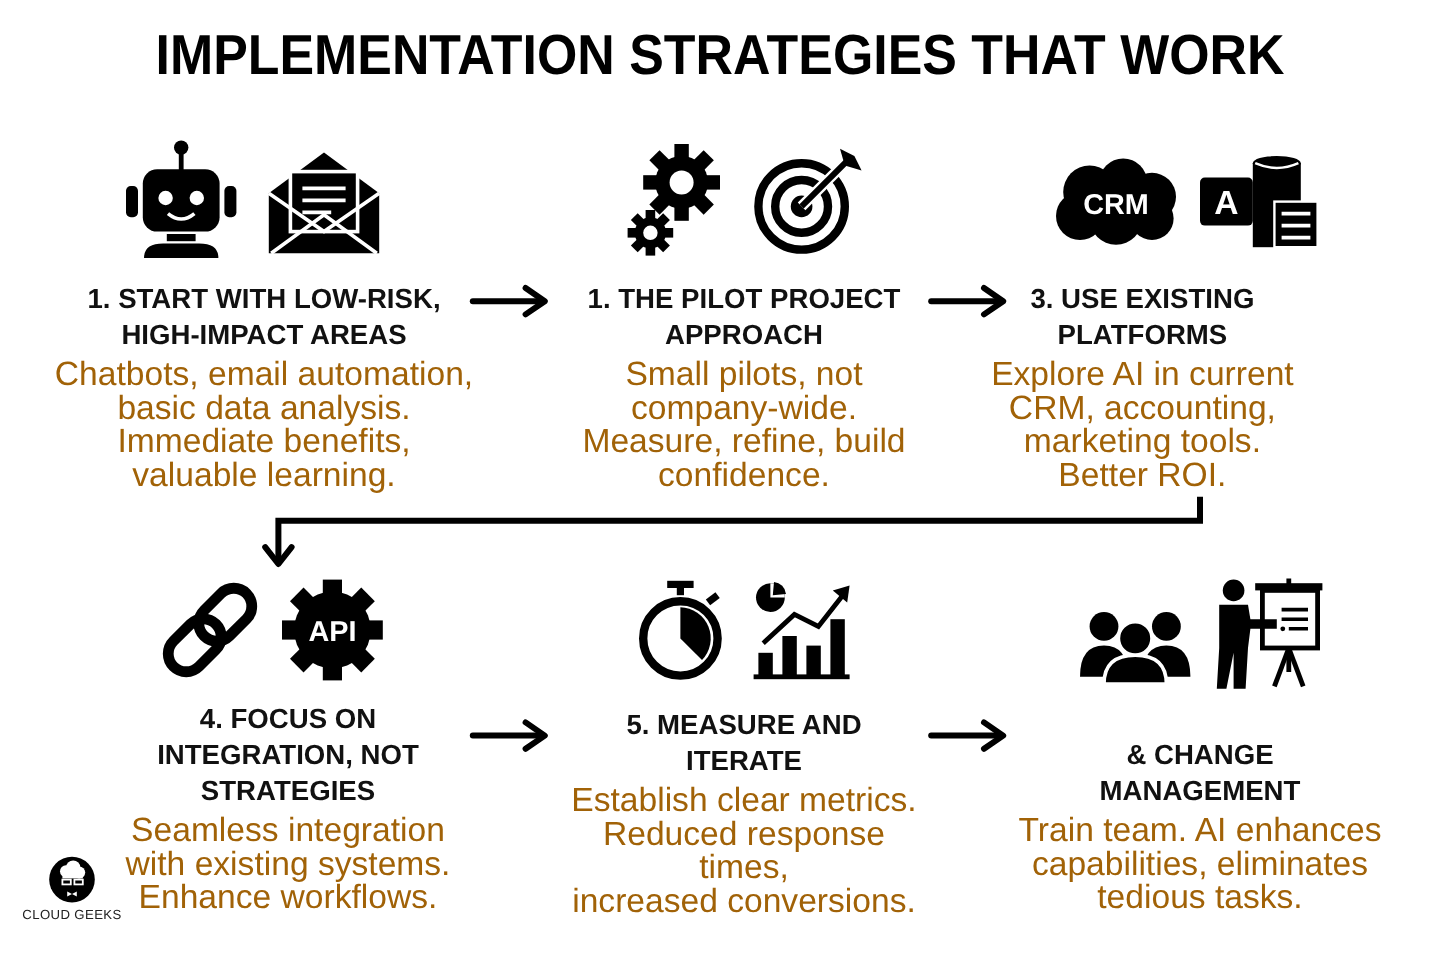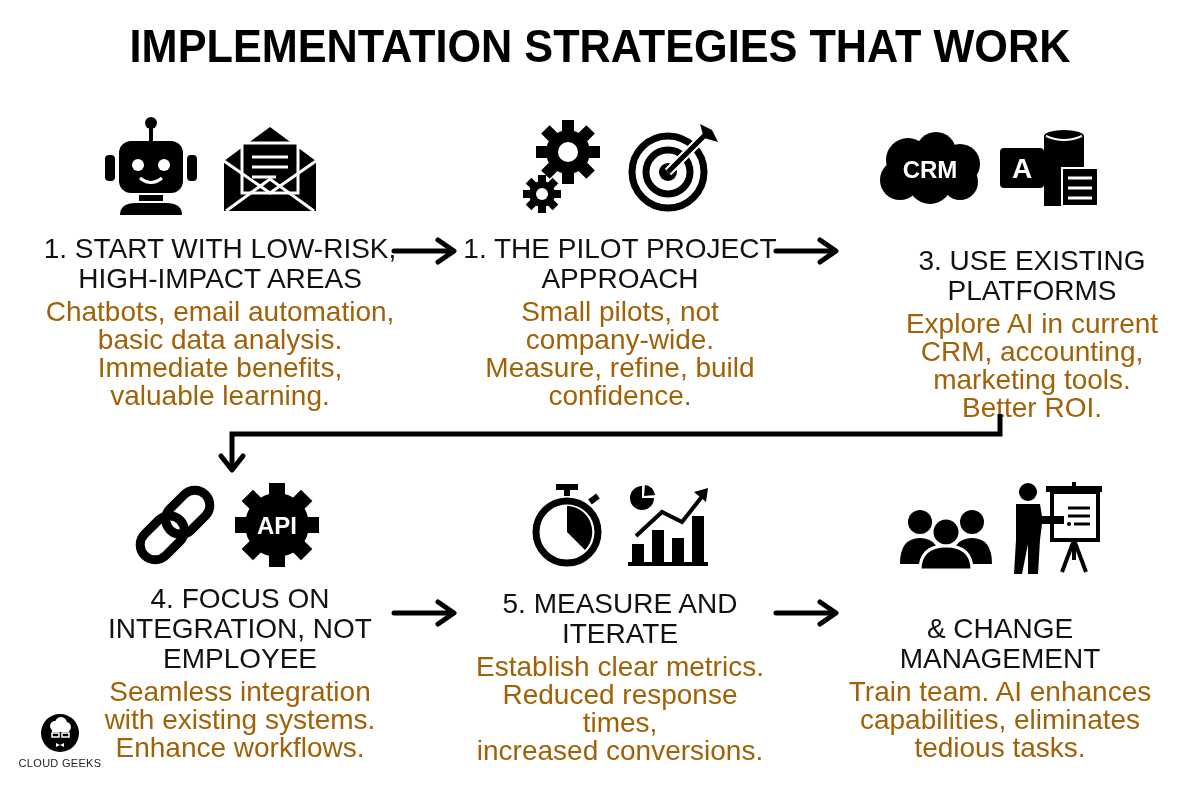--- a/index.html
+++ b/index.html
@@ -7,21 +7,21 @@
     width: 1200px; height: 800px; background: #ffffff; position: relative; overflow: hidden;
     font-family: "Liberation Sans", sans-serif; color: #111;
   }
   .title {
     position: absolute; left: 0; top: 18px; width: 1200px; text-align: center;
     font-family: "Liberation Sans", sans-serif; font-weight: 900; font-size: 47px;
     letter-spacing: 0px; color: #000; transform: scaleX(0.92); transform-origin: center;
   }
   .step { position: absolute; text-align: center; }
   .step h2 {
-    margin: 0; font-size: 28px; font-weight: 400; line-height: 30px; color: #111;
+    margin: 0; font-size: 23px; font-weight: 700; line-height: 30px; color: #111;
   }
   .step p {
     margin: 4px 0 0 0; font-size: 28px; line-height: 28px; color: #a16207;
   }
   .icons { position: absolute; display: flex; gap: 22px; align-items: center; }
   .icon svg { display: block; }
   .arrow { position: absolute; }
   .logo { position: absolute; left: 18px; top: 713px; width: 84px; text-align: center; }
   .logo-text { font-size: 11px; font-weight: 400; color: #222; margin-top: 4px; letter-spacing: 0.3px; }
 </style>
@@ -143,21 +143,21 @@
 
 <div class="step" style="left:460px; top:234px; width:320px;">
   <h2>
     <span>1. THE PILOT PROJECT</span><br><span>APPROACH</span>
   </h2>
   <p>
     <span>Small pilots, not</span><br><span>company-wide.</span><br><span>Measure, refine, build</span><br><span>confidence.</span>
   </p>
 </div>
 
-<div class="step" style="left:872px; top:234px; width:320px;margin-top:12px;">
+<div class="step" style="left:792px; top:234px; width:320px;">
   <h2>
     <span>3. USE EXISTING</span><br><span>PLATFORMS</span>
   </h2>
   <p>
     <span>Explore AI in current</span><br><span>CRM, accounting,</span><br><span>marketing tools.</span><br><span>Better ROI.</span>
   </p>
 </div>
 
 <svg class="arrow" style="left:390px; top:236px;" width="70" height="30">
   <line x1="4" y1="15" x2="62" y2="15" stroke="#000" stroke-width="5" stroke-linecap="round"></line>
@@ -259,21 +259,21 @@
       <line x1="66" y1="44" x2="82" y2="44" stroke="#000" stroke-width="3"></line>
       <line x1="66" y1="60" x2="54" y2="92" stroke="#000" stroke-width="4"></line>
       <line x1="66" y1="60" x2="78" y2="92" stroke="#000" stroke-width="4"></line>
       <line x1="66" y1="60" x2="66" y2="80" stroke="#000" stroke-width="4"></line>
     </svg>
   </span>
 </div>
 
 <div class="step" style="left:90px; top:584px; width:300px;">
   <h2>
-    <span>4. FOCUS ON</span><br><span>INTEGRATION, NOT</span><br><span>EMPLOYEE</span>
+    <span>4. FOCUS ON</span><br><span>INTEGRATION, NOT</span><br><span>STRATEGIES</span>
   </h2>
   <p>
     <span>Seamless integration</span><br><span>with existing systems.</span><br><span>Enhance workflows.</span>
   </p>
 </div>
 
 <div class="step" style="left:470px; top:589px; width:300px;">
   <h2>
     <span>5. MEASURE AND</span><br><span>ITERATE</span>
   </h2>

